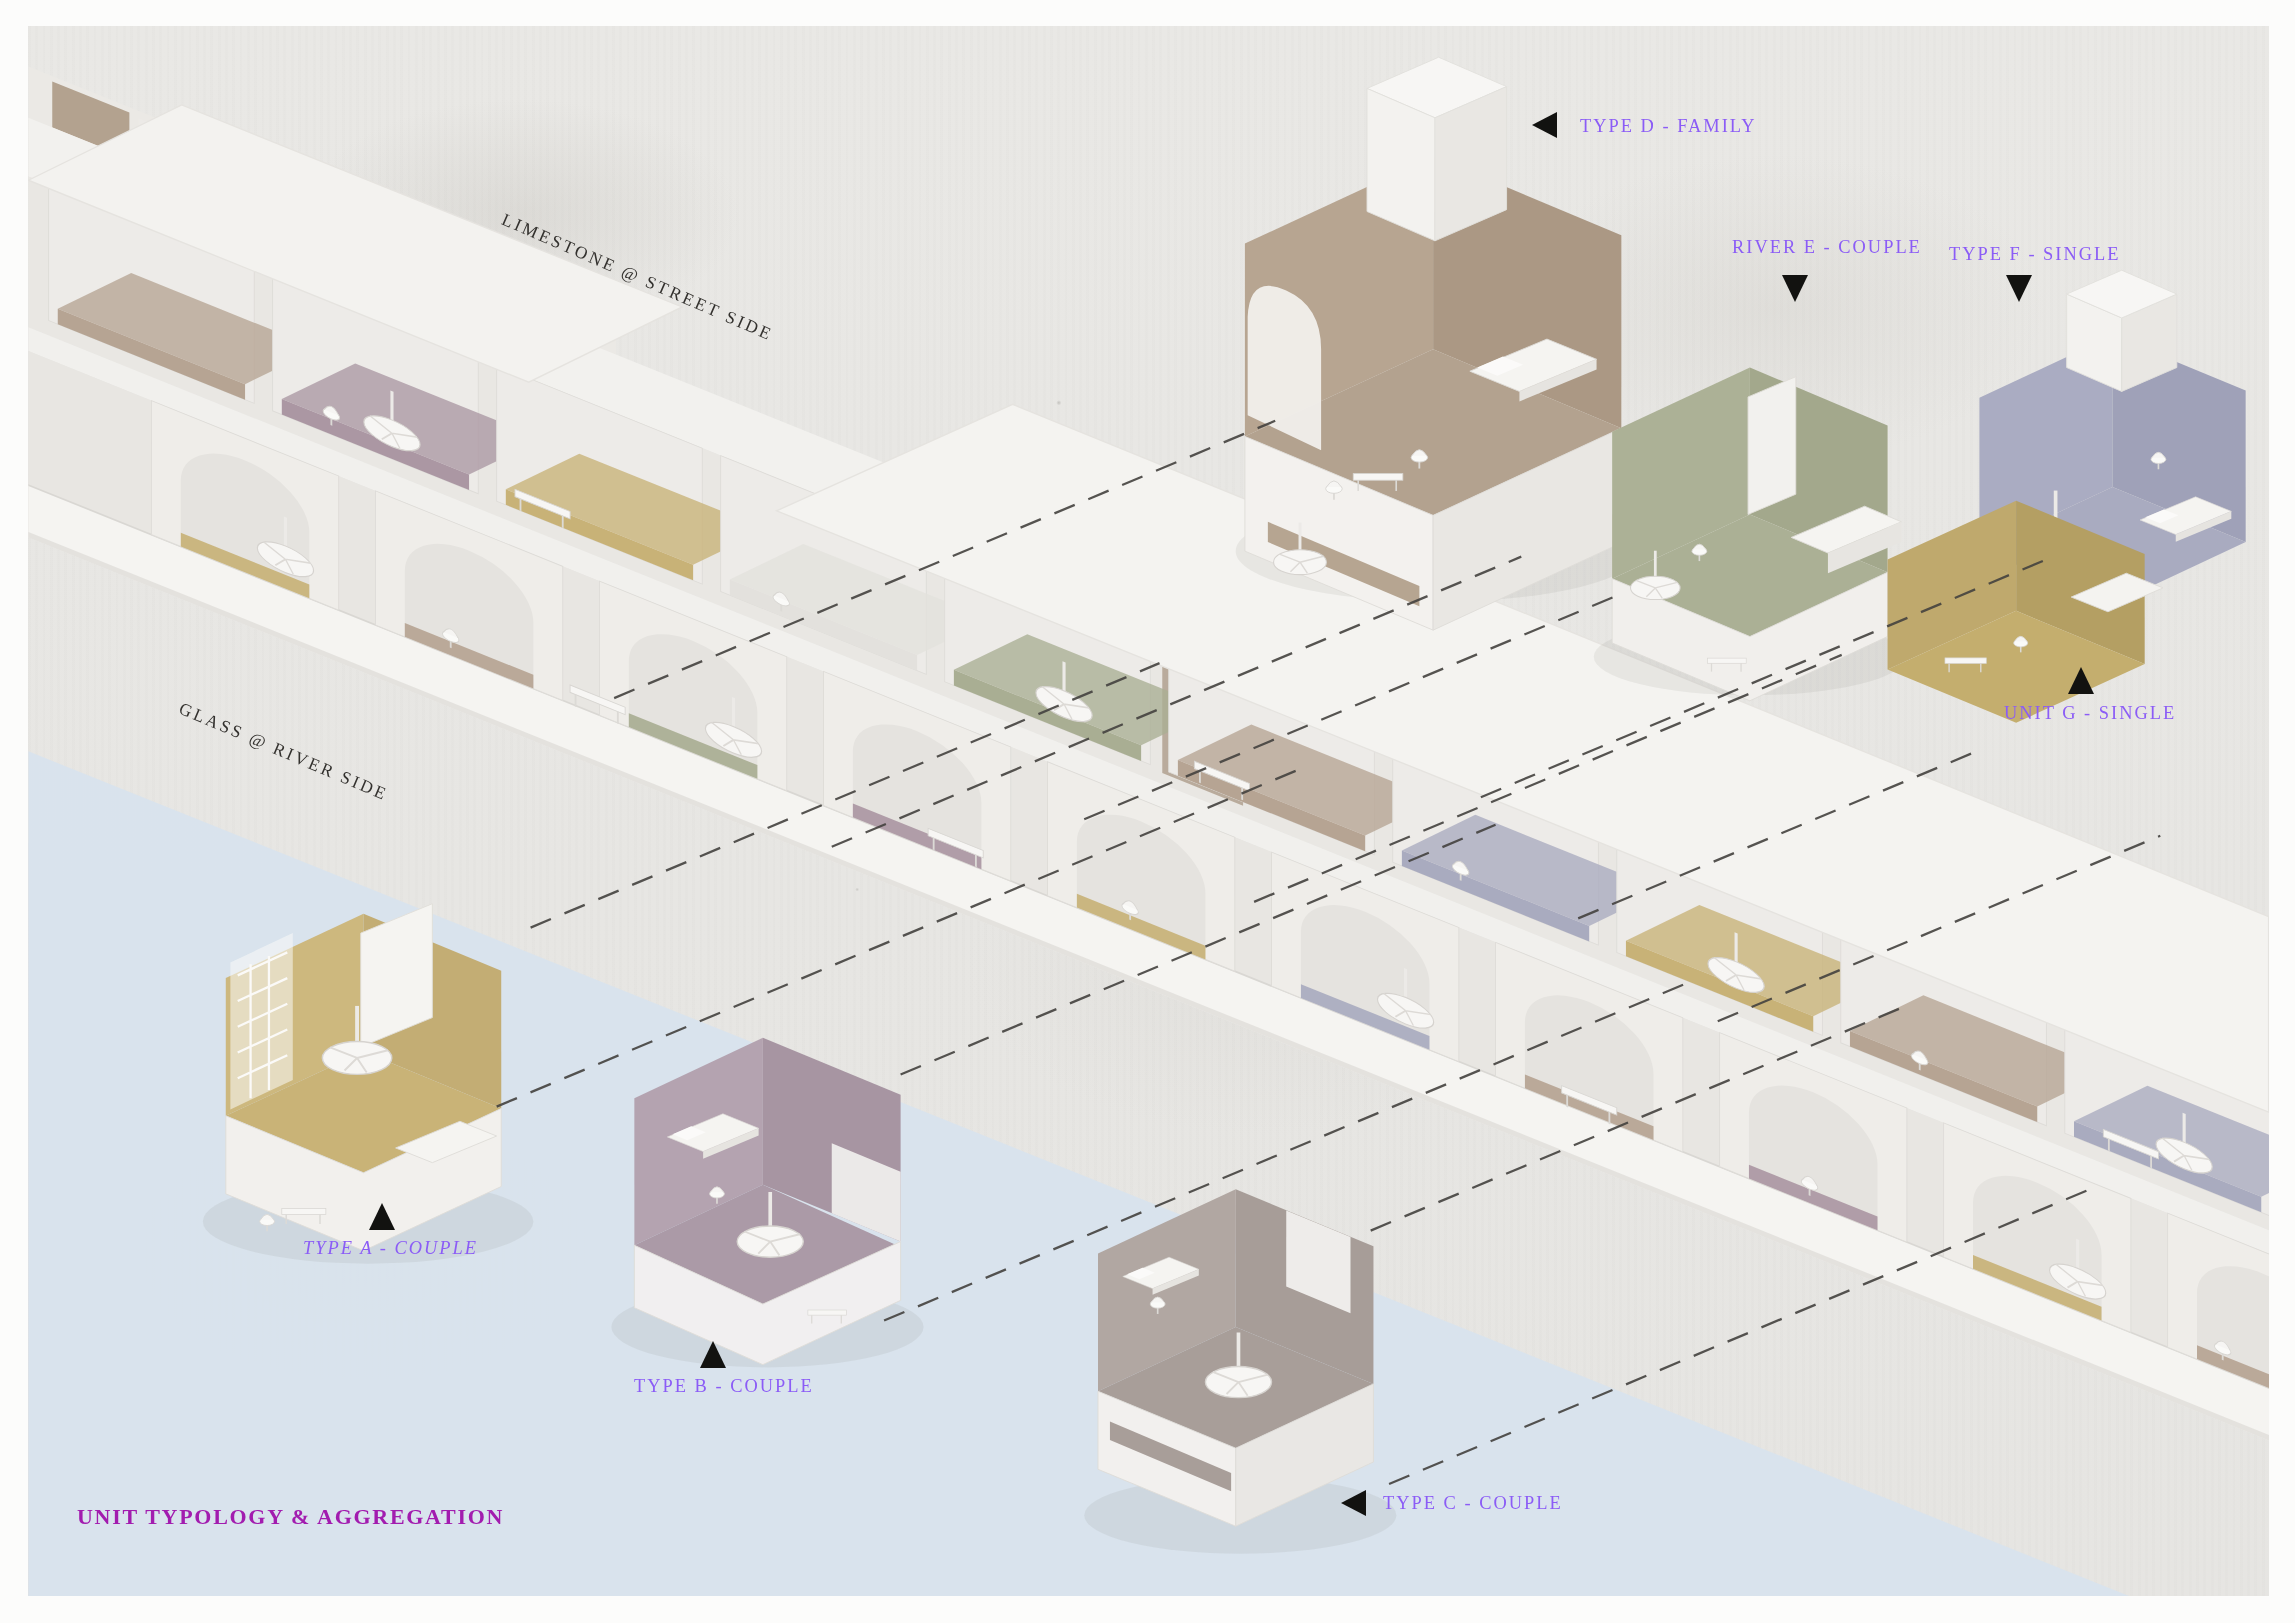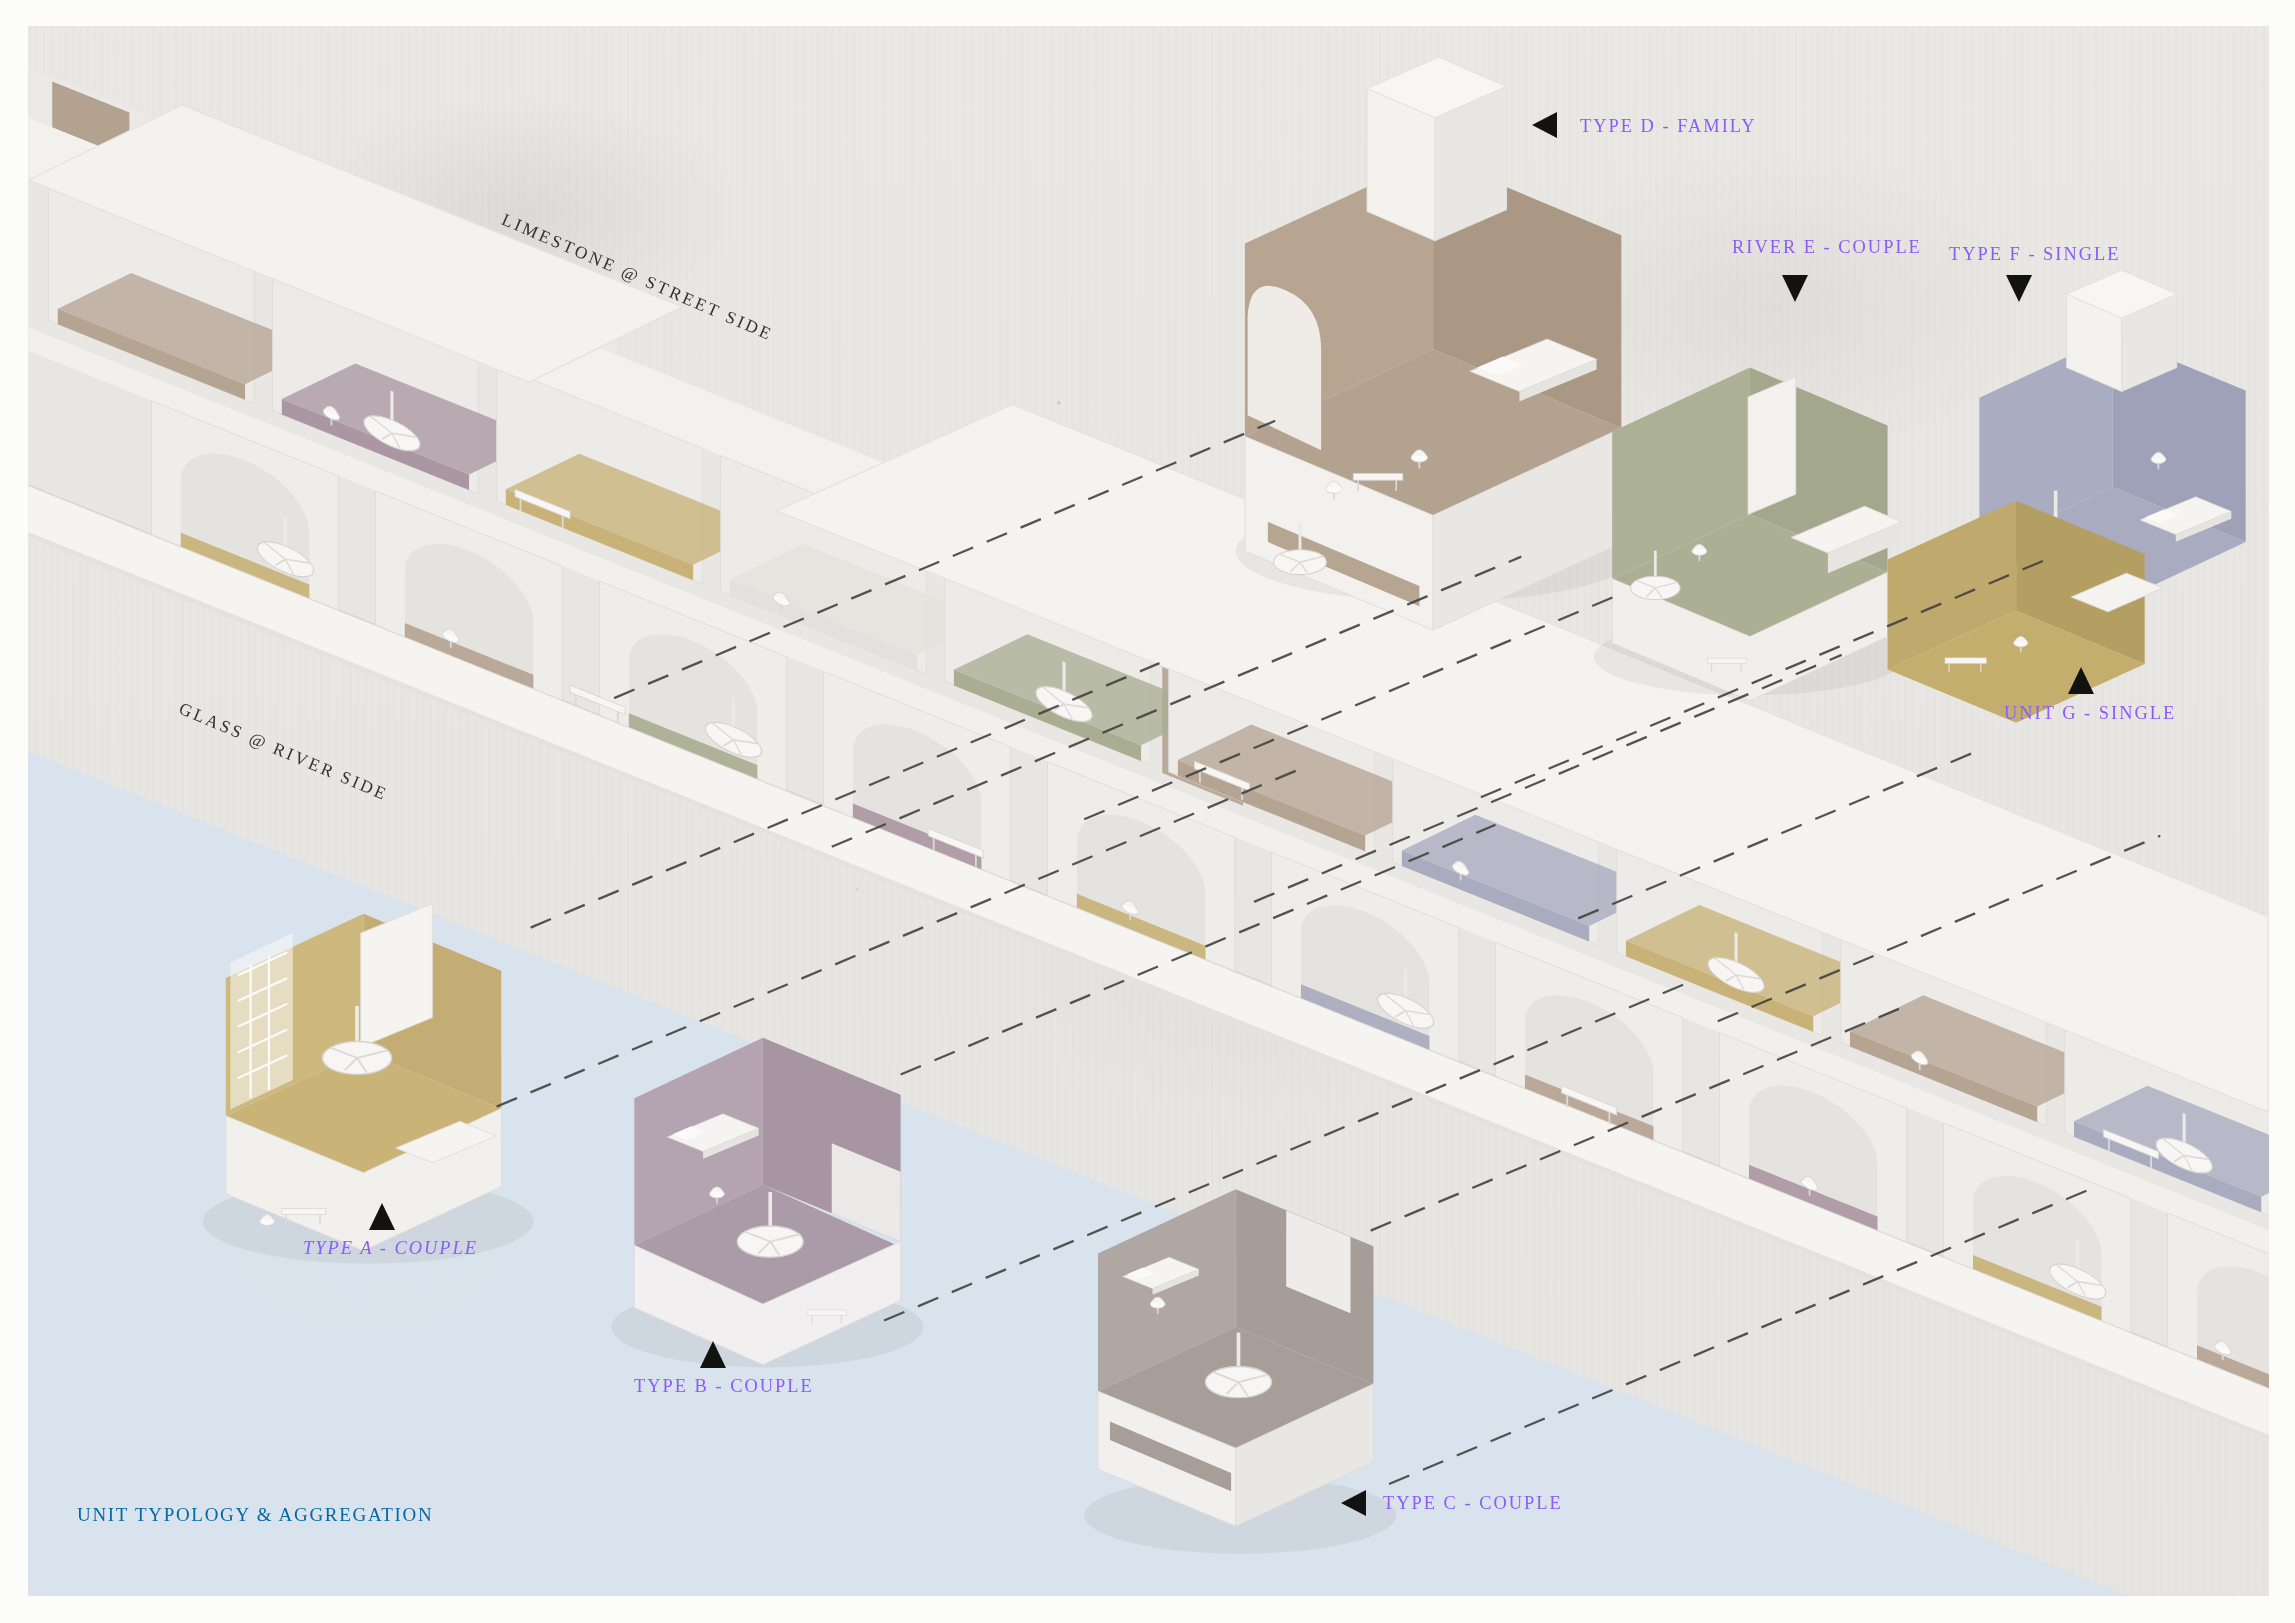--- a/index.html
+++ b/index.html
@@ -13,22 +13,22 @@
       radial-gradient(ellipse 312px 165px at 22% 12%, rgba(186,183,176,.28), transparent 70%),
       radial-gradient(ellipse 386px 220px at 78% 18%, rgba(196,193,186,.25), transparent 70%),
       radial-gradient(ellipse 478px 275px at 15% 78%, rgba(188,186,180,.22), transparent 70%),
       radial-gradient(ellipse 422px 239px at 55% 60%, rgba(205,202,196,.20), transparent 70%),
       repeating-linear-gradient(90deg, rgba(90,88,82,.016) 0 2.8px, transparent 2.8px 7.3px),
       linear-gradient(180deg,#e9e8e5 0%,#e7e6e3 55%,#e6e5e2 100%);
   }
   svg{position:absolute;left:0;top:0;}
   .lbl{position:absolute;color:#8b5cf6;font-size:18.4px;letter-spacing:2px;white-space:nowrap;}
   .lbl.rot{font-size:17.4px;letter-spacing:2.8px;color:#33312e;transform-origin:left top;}
-  .title{position:absolute;left:77px;top:1504px;font-size:19px;font-weight:normal;
-         letter-spacing:1.7px;color:#0369a1;white-space:nowrap;}
+  .title{position:absolute;left:77px;top:1504px;font-size:22px;font-weight:bold;
+         letter-spacing:1.7px;color:#a21caf;white-space:nowrap;}
   .tri{position:absolute;width:0;height:0;}
   .tri-up{border-left:13px solid transparent;border-right:13px solid transparent;border-bottom:27.5px solid #121210;}
   .tri-down{border-left:13px solid transparent;border-right:13px solid transparent;border-top:27.5px solid #121210;}
   .tri-left{border-top:13px solid transparent;border-bottom:13px solid transparent;border-right:25px solid #121210;}
 </style>
 </head>
 <body>
 
 <div class="page">
   <div class="panel">

